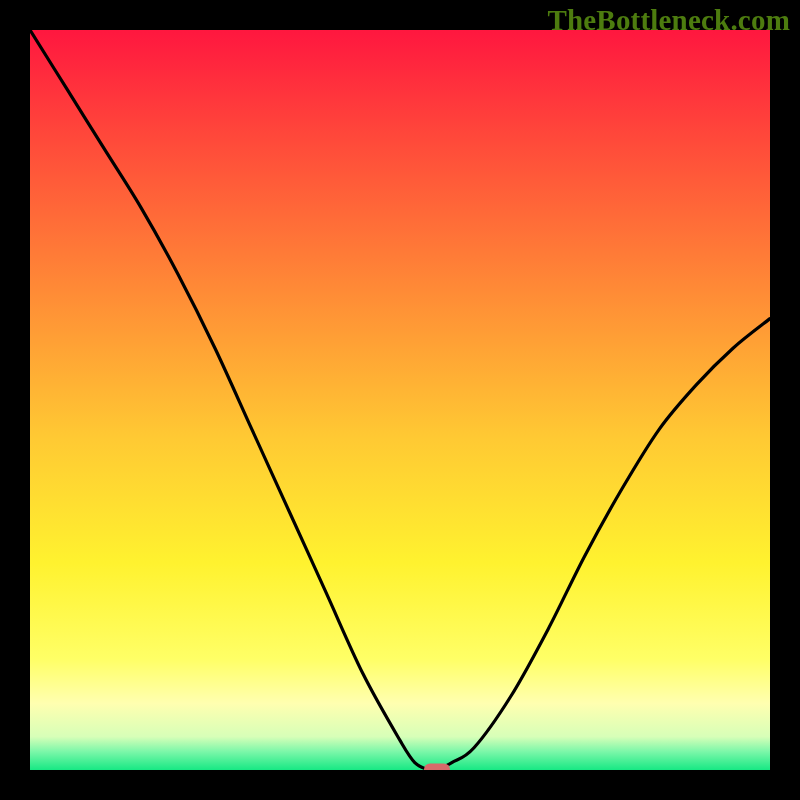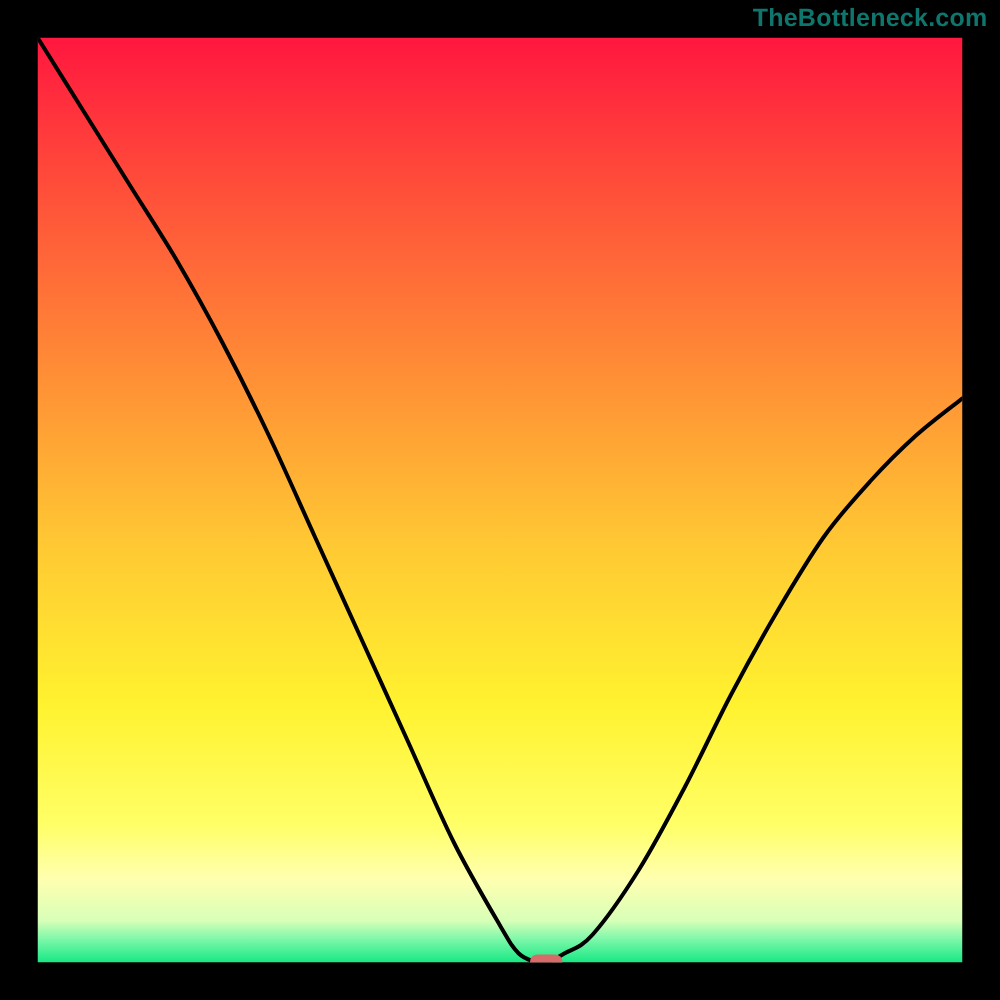--- a/index.html
+++ b/index.html
@@ -15,24 +15,24 @@
     left: 0;
     top: 0;
     width: 800px;
     height: 800px;
     background: #000;
   }
   .watermark {
     position: absolute;
     top: 4px;
     right: 10px;
-    font-family: Liberation Sans, sans-serif;
-    font-size: 20px;
+    font-family: Liberation Serif, serif;
+    font-size: 29px;
     font-weight: bold;
-    color: #0f766e;
+    color: #4d7c0f;
     letter-spacing: 0.2px;
   }
   .plot {
     position: absolute;
     left: 30px;
     top: 30px;
     width: 740px;
     height: 740px;
   }
   svg { display: block; }

